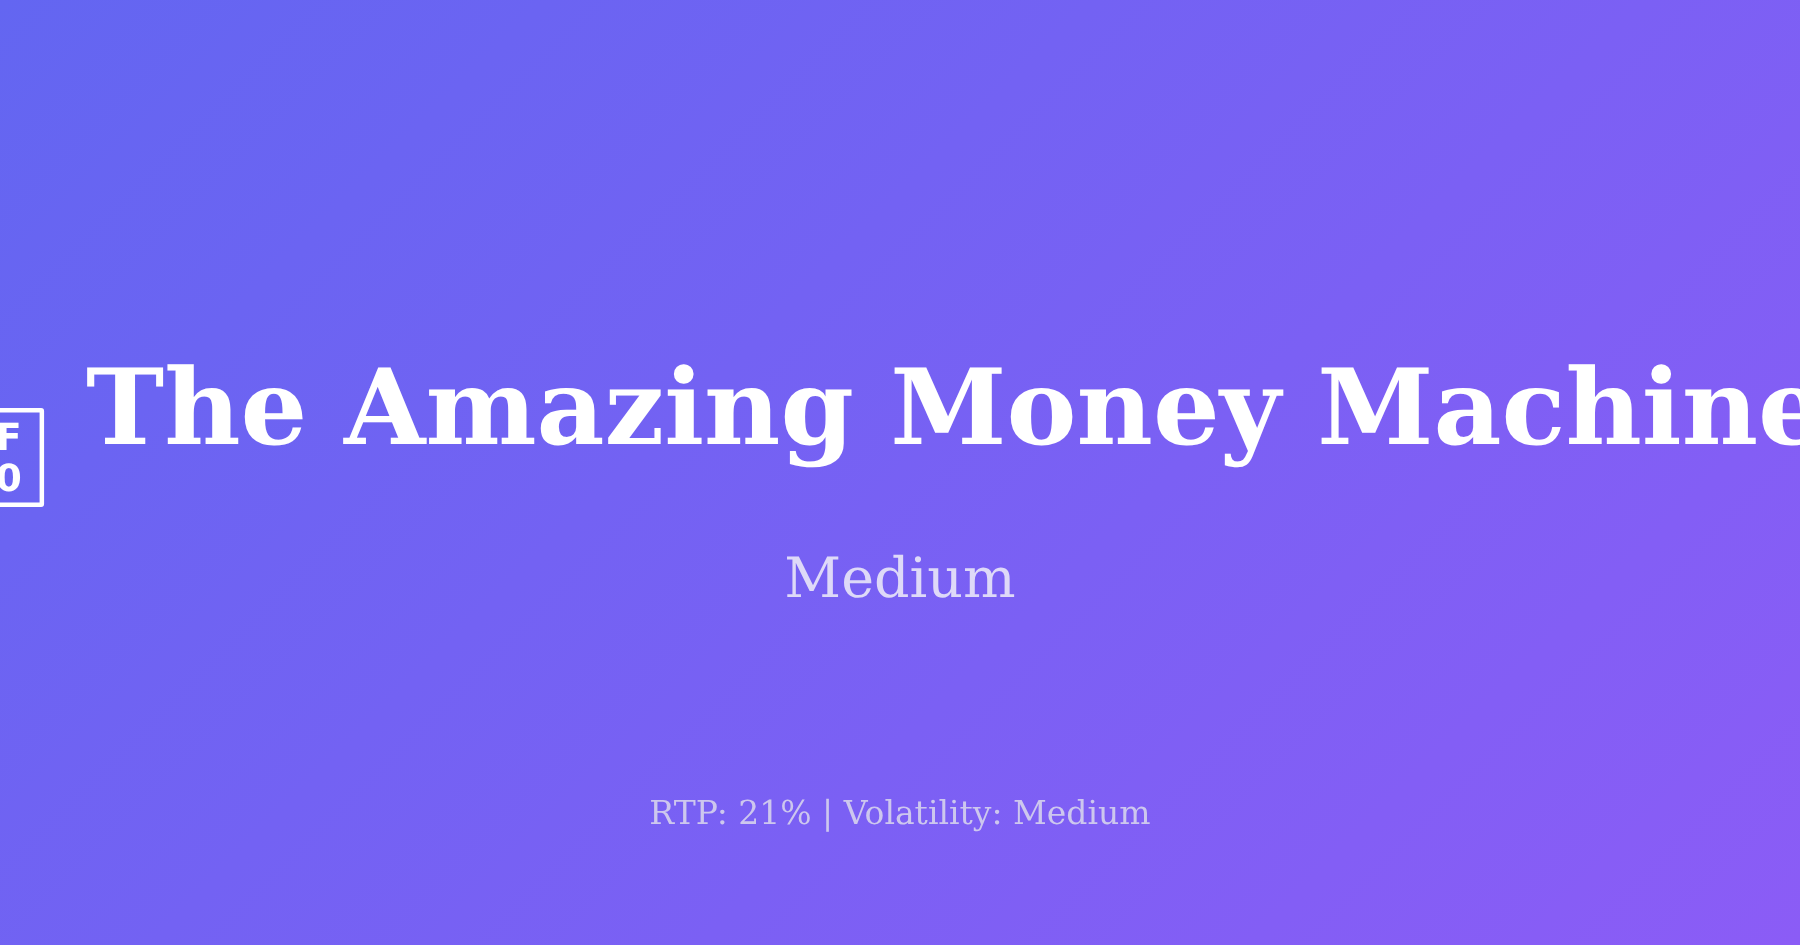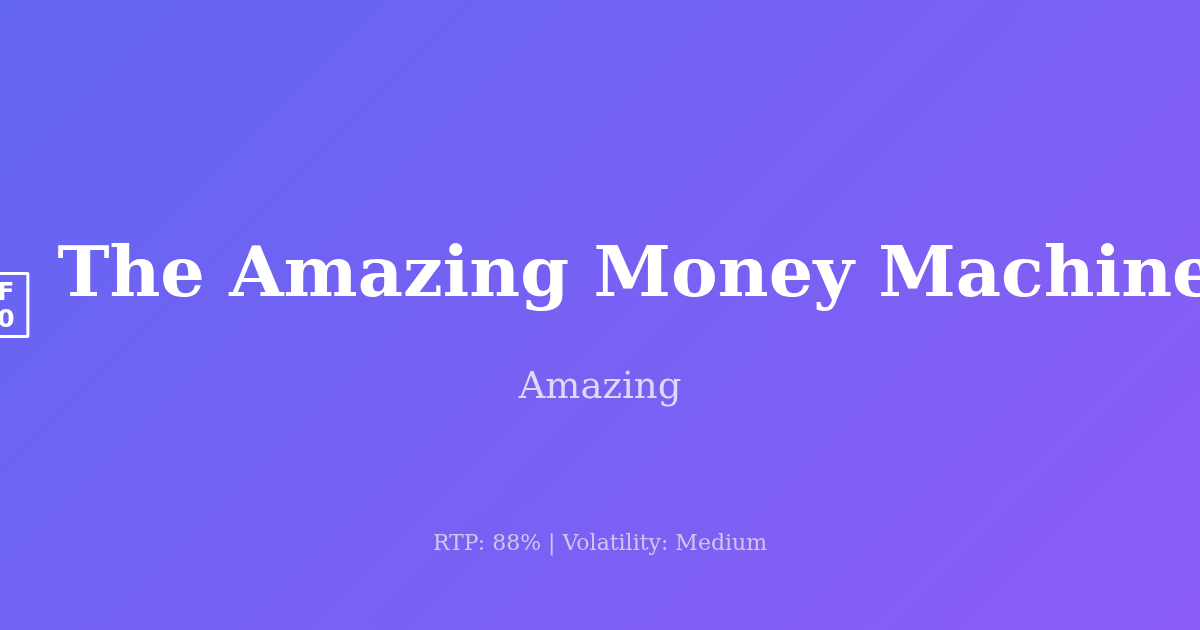--- a/index.html
+++ b/index.html
@@ -123,19 +123,19 @@
   <div class="hero">
 
     <div class="title-row">
       <span class="tofu">
         <span>F</span>
         <span>0</span>
       </span>
       <span class="title-text">The Amazing Money Machine</span>
     </div>
 
-    <div class="subtitle">Amazing</div>
+    <div class="subtitle">Medium</div>
 
   </div>
 
-  <div class="meta">RTP: 88% | Volatility: Medium</div>
+  <div class="meta">RTP: 21% | Volatility: Medium</div>
 
 </div>
 
 </body></html>

